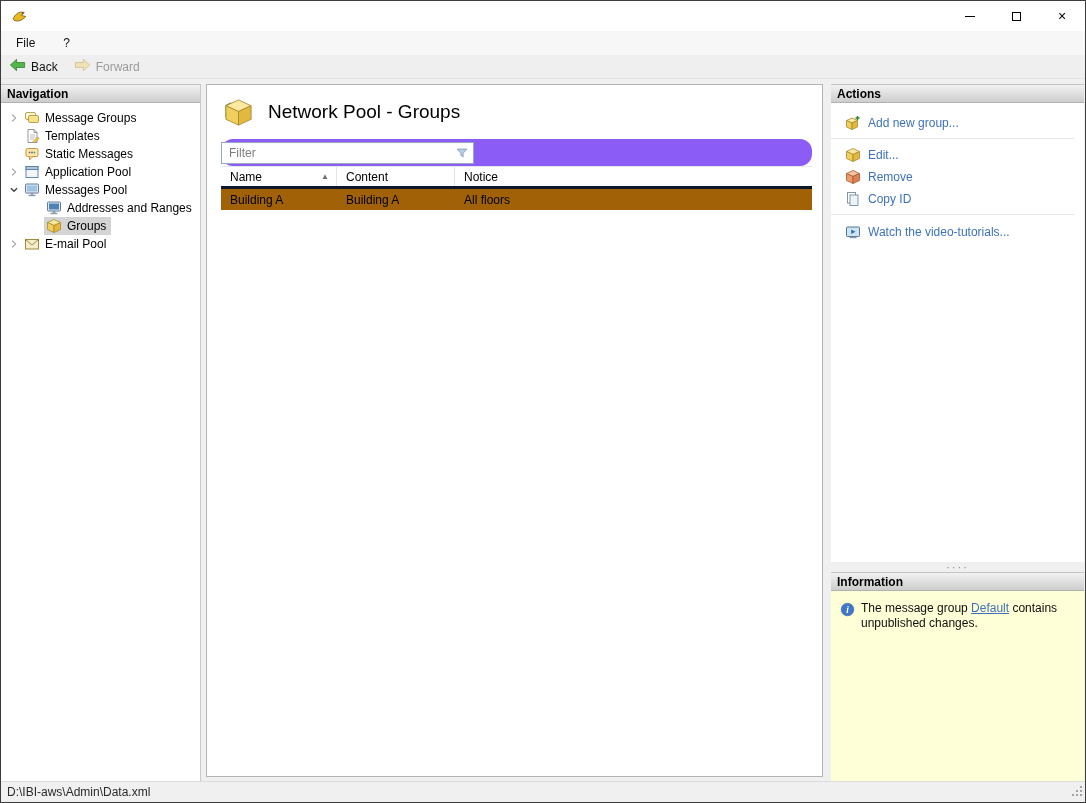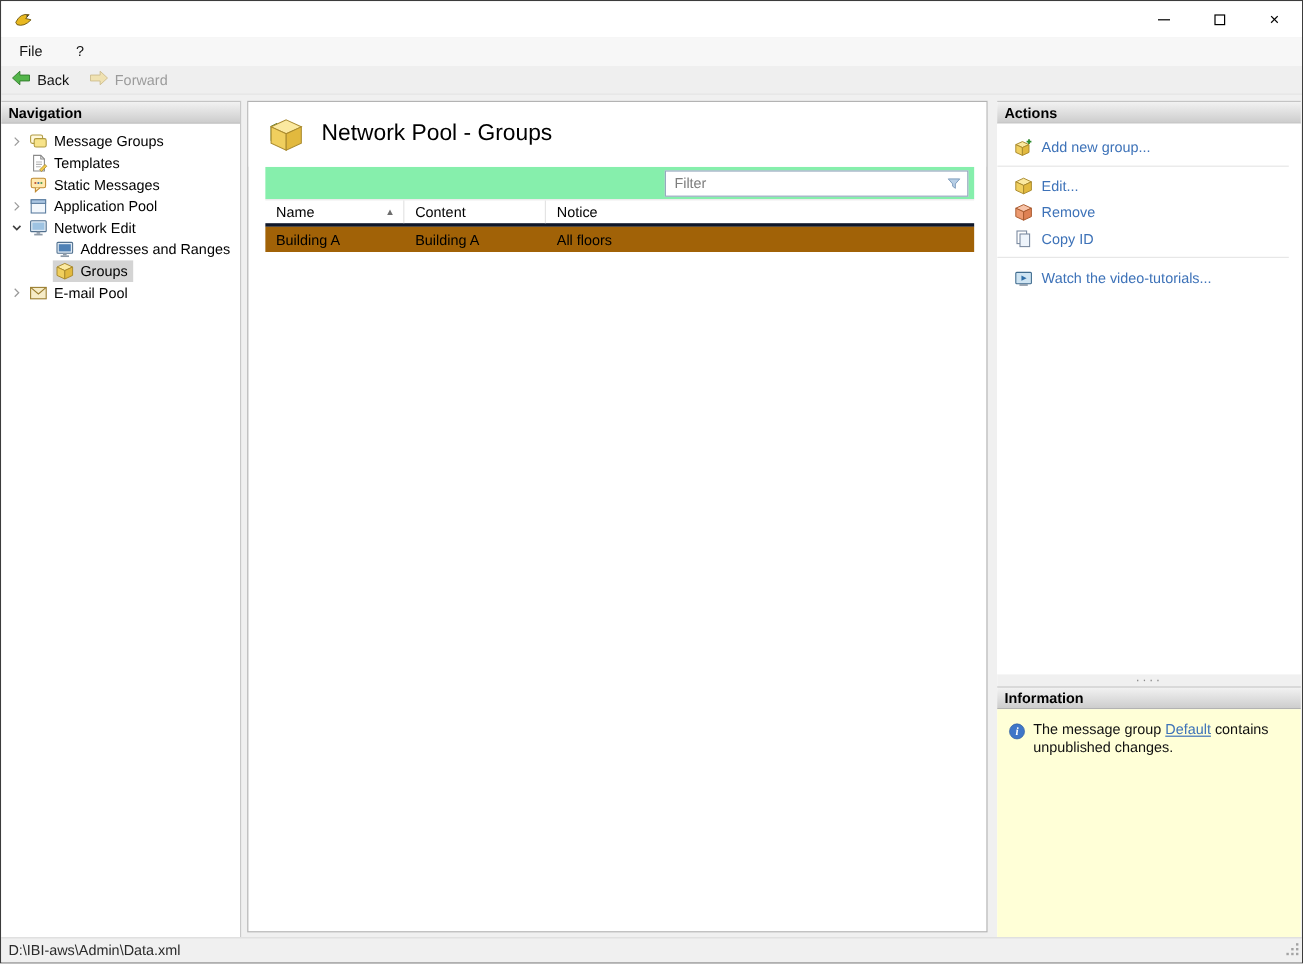--- a/index.html
+++ b/index.html
@@ -40,21 +40,21 @@
   .tree-item.selected .row-inner { background:#d4d4d4; }
   .ticon { width:16px; height:16px; flex:0 0 auto; }
   .tlabel { font-size:12px; color:#000;text-align:center; }
 
   
   .main-panel { position:absolute; left:205px; top:5px; width:617px; bottom:4px; background:#fff; border:1px solid #b3b3b3; display:flex; flex-direction:column; overflow:hidden; }
   .main-header { height:54px; display:flex; align-items:center; padding-left:16px; flex:0 0 auto; background:#fff; }
   .big-icon { width:31px; height:31px; flex:0 0 auto; }
   .main-title { font-size:19px; font-weight:normal; margin-left:14px; color:#000; }
   .content { margin:0 10px 0 14px; flex:1; display:flex; flex-direction:column; overflow:hidden; }
-  .filter-band { height:27px; background:#86efac; display:flex; align-items:center; justify-content:flex-end; flex:0 0 auto; }
+  .filter-band { height:27px; background:#8b5cf6; display:flex; align-items:center; justify-content:flex-start; flex:0 0 auto;border-radius:12px; }
   .filter-box { width:253px; height:22px; background:#fff; border:1px solid #96a9bf; display:flex; align-items:center; margin-right:5px; }
   .filter-input { flex:1; border:none; outline:none; height:100%; padding:0 7px; font-size:12px; font-family:inherit; color:#222; background:transparent; }
   .filter-input::placeholder { color:#7d7d7d; }
   .funnel { width:22px; display:flex; align-items:center; justify-content:center; flex:0 0 auto; }
   .thead { display:grid; grid-template-columns:116px 118px 1fr; height:23px; border-top:1px solid #e8e8e8; border-bottom:3px solid #0f172a; flex:0 0 auto; background:#fff; }
   .th { display:flex; align-items:center; padding-left:9px; border-right:1px solid #e4e4e4; font-size:12px; color:#000; }
   .th.last { border-right:none; }
   .sort { margin-left:auto; margin-right:7px; font-size:8px; color:#6d6d6d; }
   .trow { display:grid; grid-template-columns:116px 118px 1fr; height:21px; background:#a16207; flex:0 0 auto; }
   .td { display:flex; align-items:center; padding-left:9px; font-size:12px; color:#000; }
@@ -196,21 +196,21 @@
                 <path d="M4.5 6 L8 9.5 L11.5 6" fill="none" stroke="#3f3f3f" stroke-width="1.5"></path>
               </svg>
             </span>
           <span class="row-inner">
             <span class="ticon"><svg viewBox="0 0 16 16" width="16" height="16">
                   <rect x="1.5" y="2" width="13" height="9" rx="0.8" fill="#dfeaf4" stroke="#51708e" stroke-width="0.9"></rect>
                   <rect x="3" y="3.5" width="10" height="6" fill="#9ec3e2"></rect>
                   <rect x="6.5" y="11" width="3" height="1.8" fill="#8d9aa8"></rect>
                   <rect x="4.5" y="12.8" width="7" height="1.4" fill="#8d9aa8"></rect>
                 </svg></span>
-            <span class="tlabel">Network Edit</span>
+            <span class="tlabel">Messages Pool</span>
           </span>
         </div>
 
         <div class="tree-item child">
           <span class="row-inner">
             <span class="ticon"><svg viewBox="0 0 16 16" width="16" height="16">
                   <rect x="1.5" y="2" width="13" height="9" rx="0.8" fill="#dfeaf4" stroke="#51708e" stroke-width="0.9"></rect>
                   <rect x="3" y="3.5" width="10" height="6" fill="#4f81b5"></rect>
                   <rect x="6.5" y="11" width="3" height="1.8" fill="#8d9aa8"></rect>
                   <rect x="4.5" y="12.8" width="7" height="1.4" fill="#8d9aa8"></rect>

